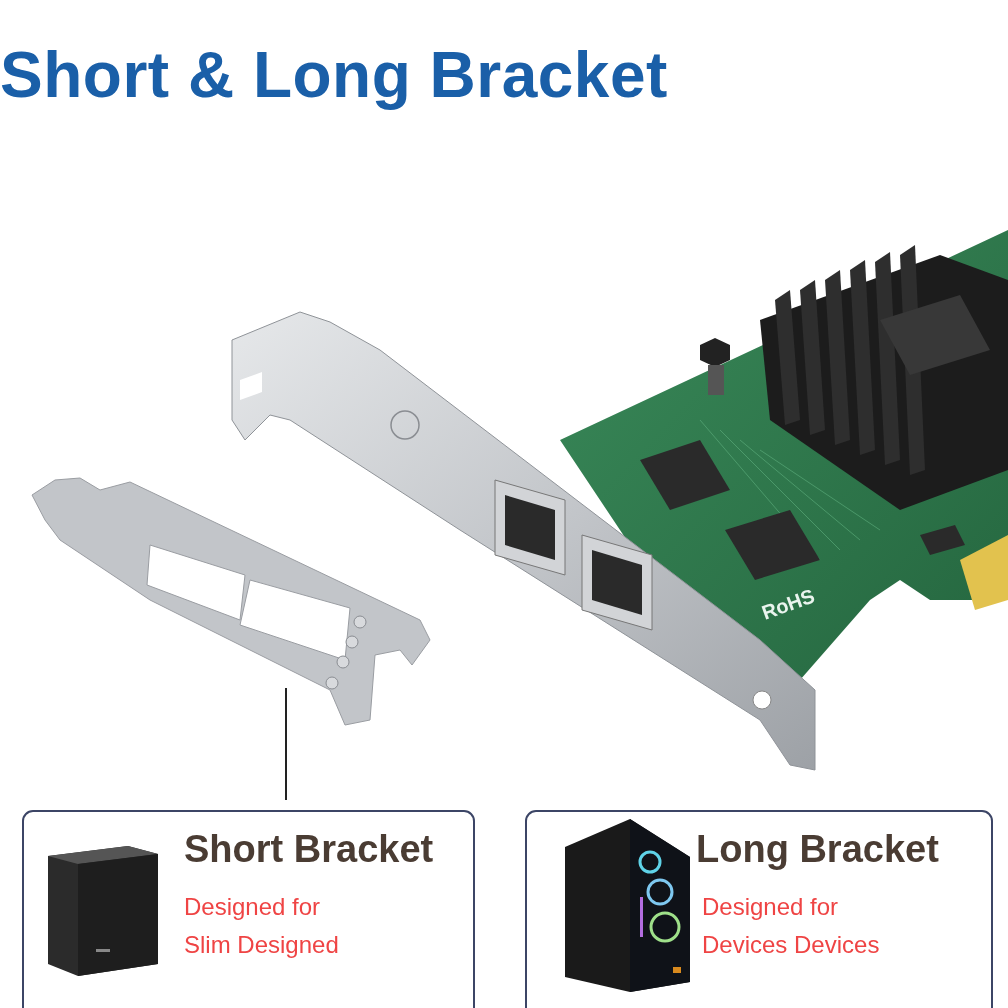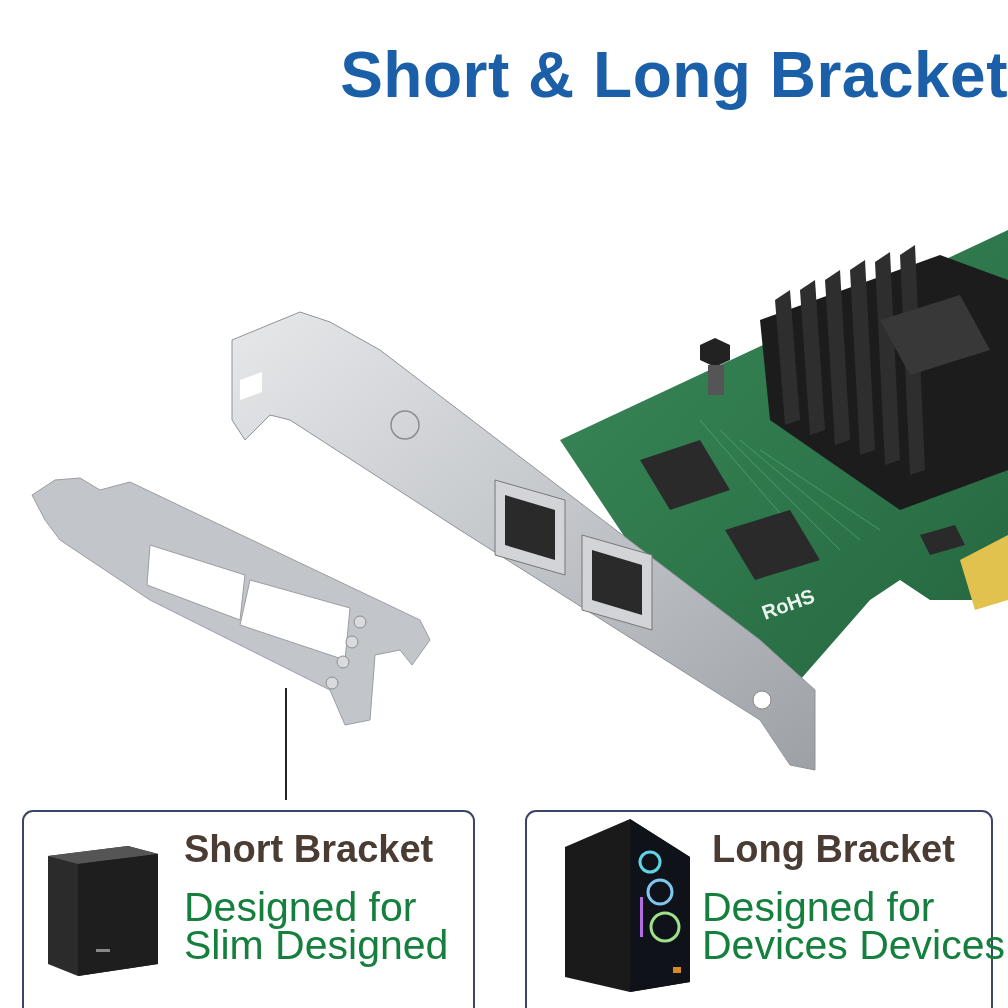--- a/index.html
+++ b/index.html
@@ -1,26 +1,26 @@
 <!DOCTYPE html>
 <html><head>
 <meta charset="utf-8">
 <style>
   html, body { margin:0; padding:0; }
   body { width:1008px; height:1008px; background:#ffffff; position:relative; overflow:hidden; font-family:"Liberation Sans", sans-serif; }
-  .title { position:absolute; left:0; top:38px; width:1008px; text-align:right; font-size:64px; font-weight:bold; color:#1a5fa8; letter-spacing:0.5px; }
+  .title { position:absolute; left:0; top:38px; width:1008px; text-align:left; font-size:64px; font-weight:bold; color:#1a5fa8; letter-spacing:0.5px; }
   .scene { position:absolute; left:0; top:0; width:1008px; height:1008px; }
   .card { position:absolute; top:810px; height:216px; border:2px solid #3c4566; border-radius:11px; background:#fff; box-sizing:border-box; }
   .card.short { left:22px; width:453px; }
   .card.long { left:525px; width:468px; }
   .card .heading { position:absolute; font-weight:bold; font-size:38px; color:#4a3c33; white-space:nowrap; }
-  .card .desc { position:absolute; font-size:41px; color:#15803d; line-height:38px; white-space:nowrap; }
+  .card .desc { position:absolute; font-size:24px; color:#ef4444; line-height:38px; white-space:nowrap; }
   .card.short .heading { left:160px; top:16px; }
   .card.short .desc { left:160px; top:76px; }
-  .card.long .heading { left:185px; top:16px;text-align:center; }
+  .card.long .heading { left:169px; top:16px;text-align:center; }
   .card.long .desc { left:175px; top:76px; }
   .thumb { position:absolute; }
   .pointer-line { position:absolute; left:285px; top:688px; width:1.5px; height:112px; background:#222; }
 </style>
 </head>
 <body>
 
 <div class="title">Short &amp; Long Bracket</div>
 
 <svg class="scene" viewBox="0 0 1008 1008" width="1008" height="1008">

